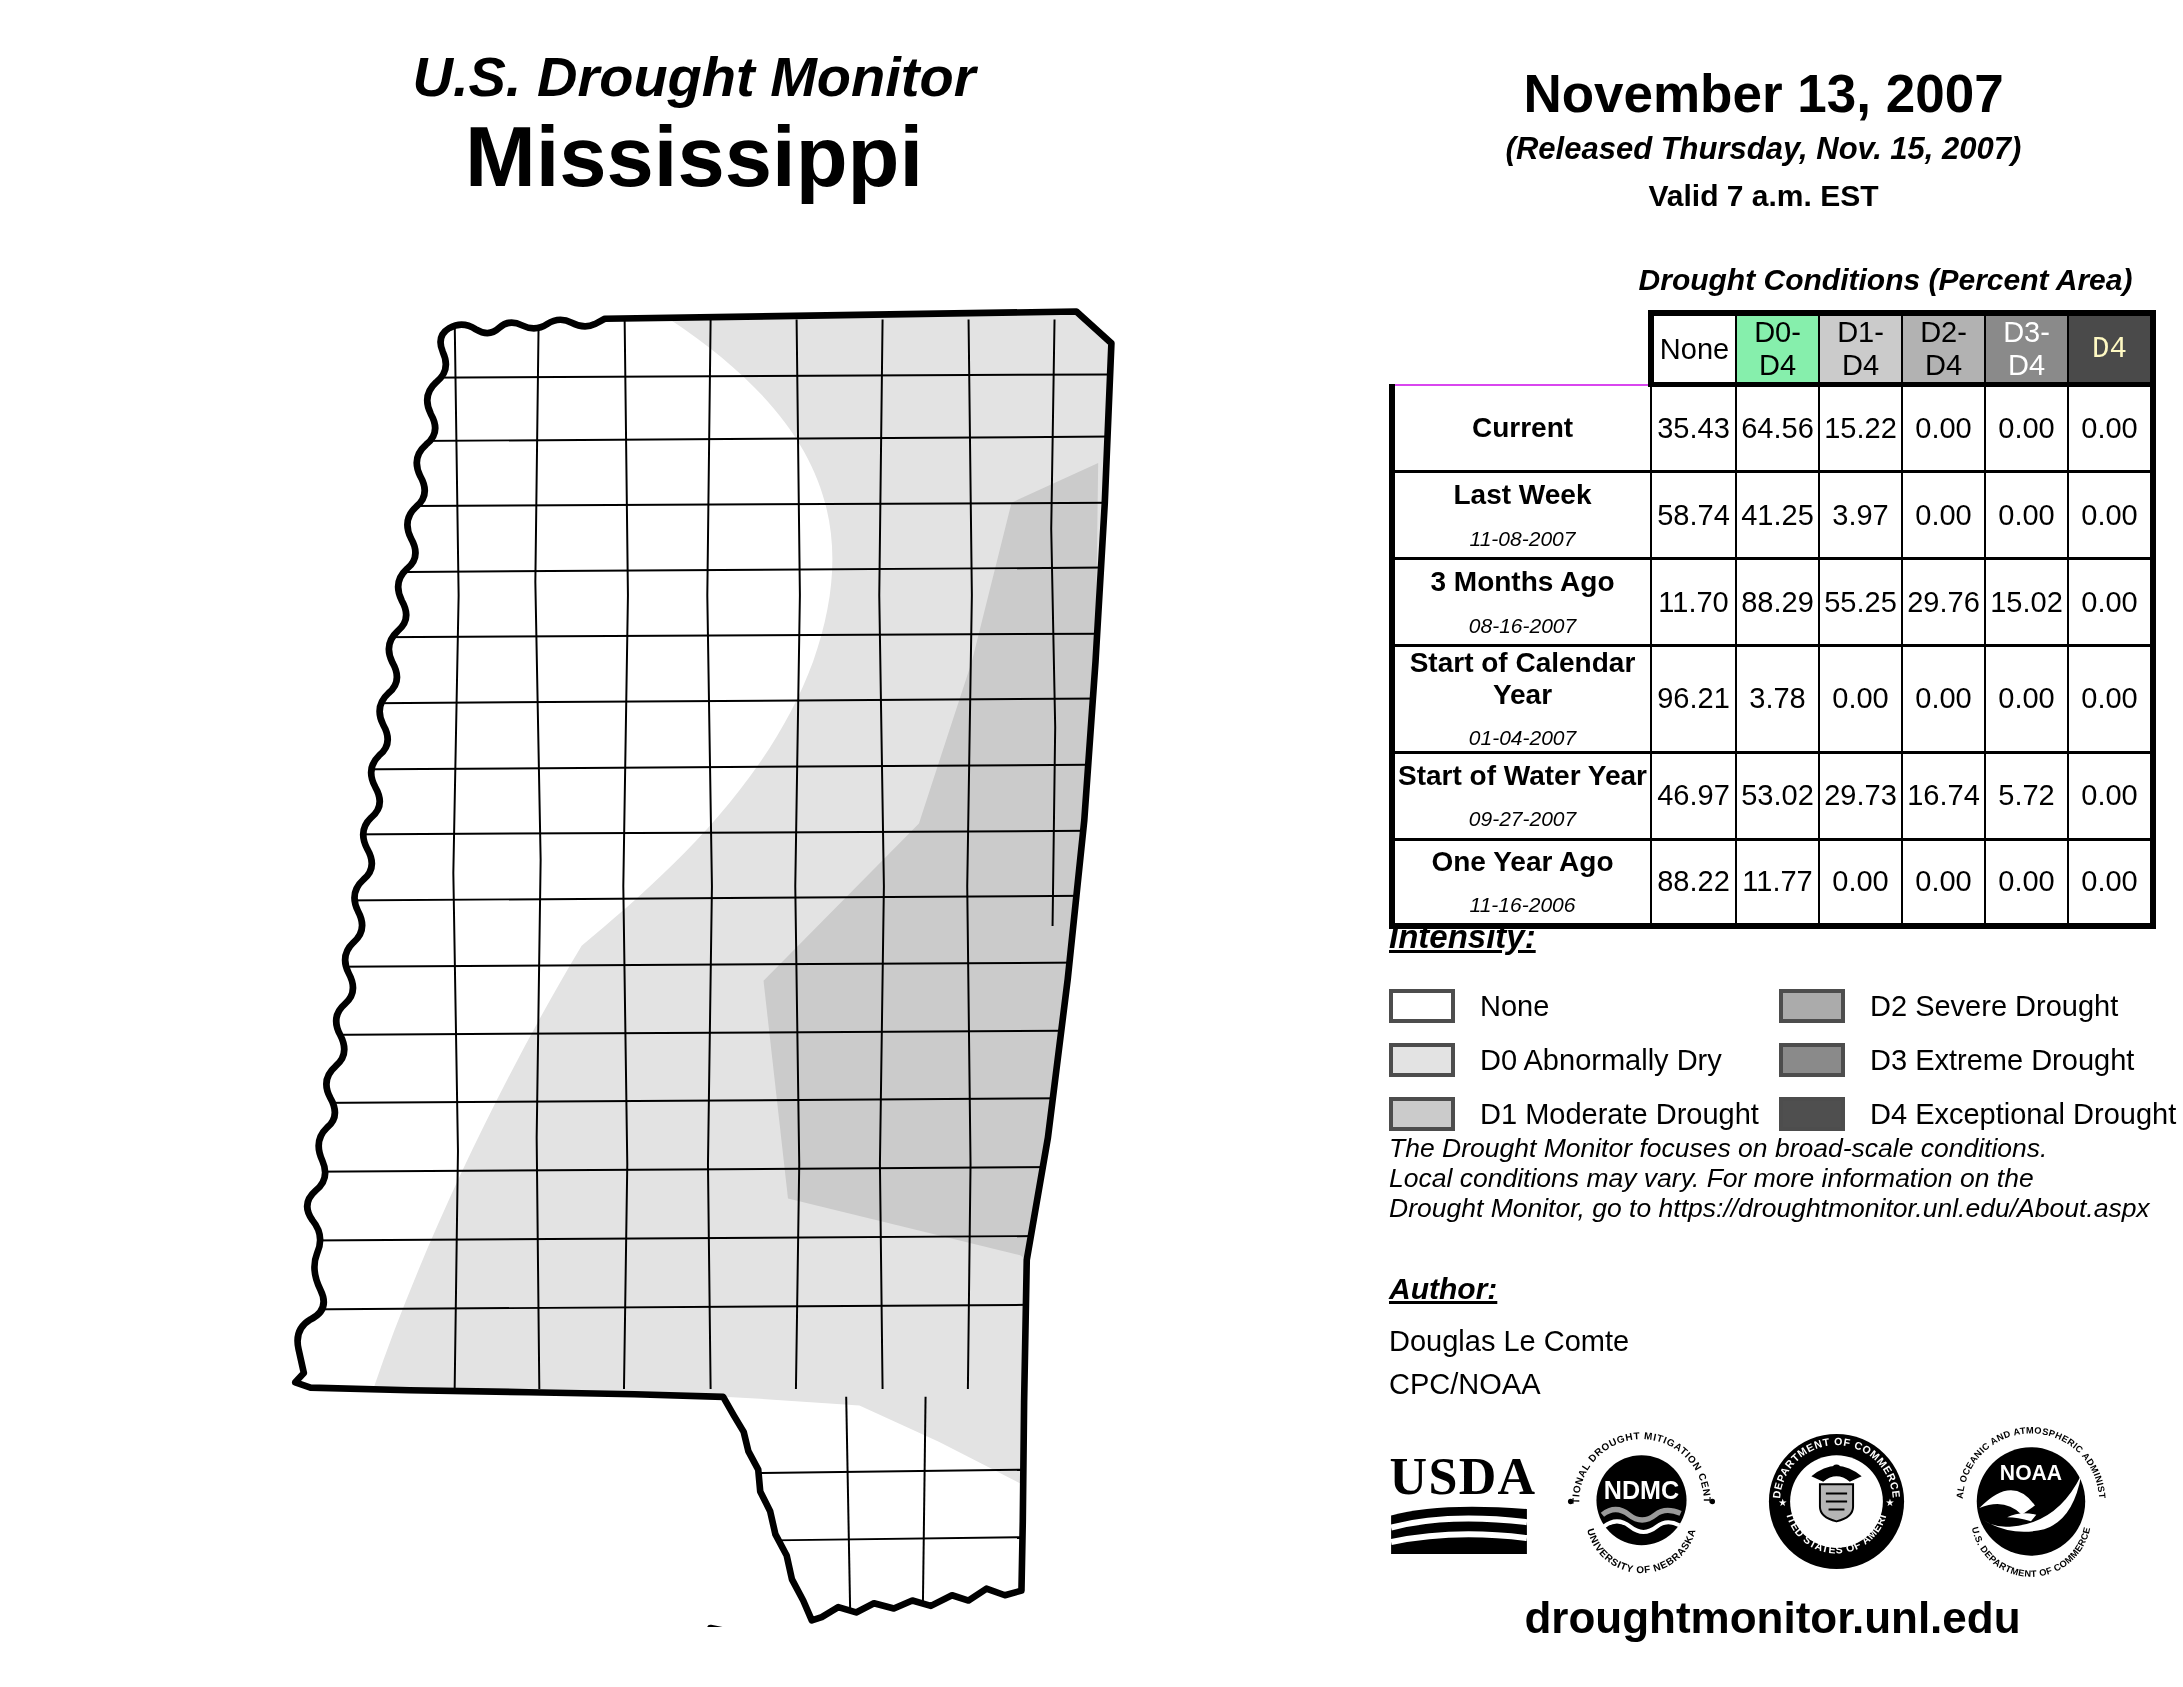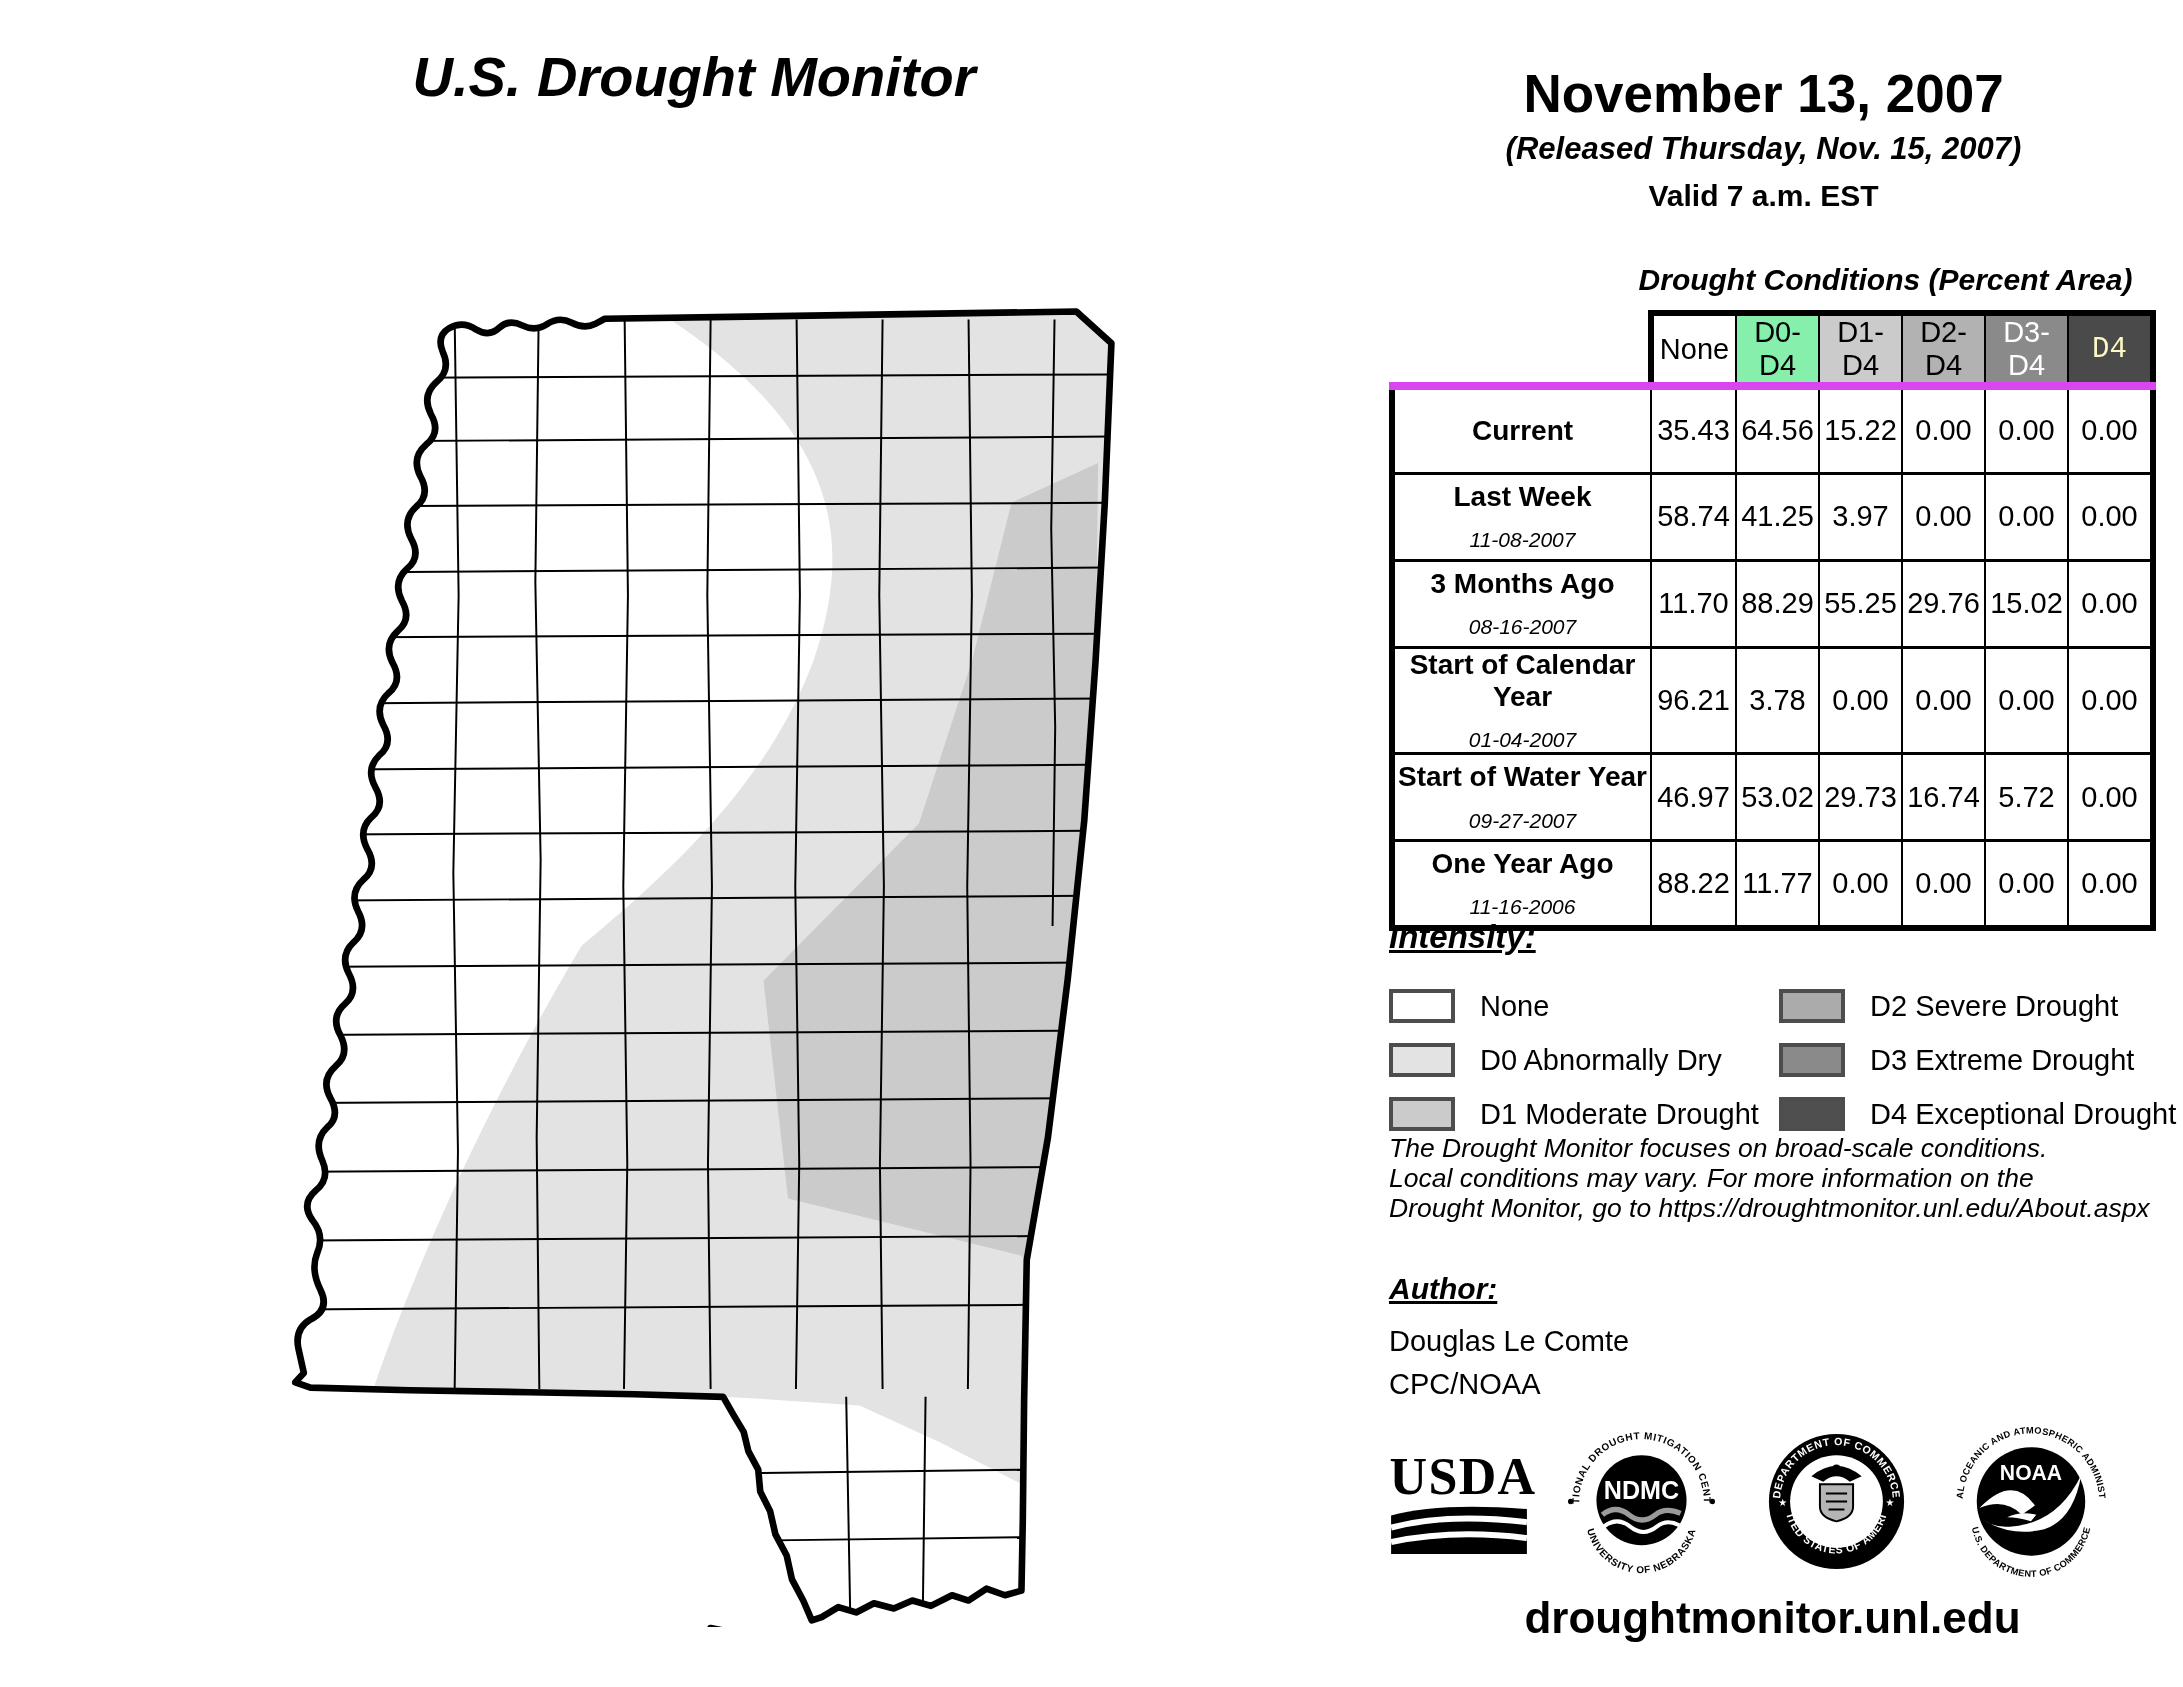--- a/index.html
+++ b/index.html
@@ -34,21 +34,21 @@
   .c-d1{background:#cbcbcb;color:#000;}
   .c-d2{background:#b2b2b2;color:#000;}
   .c-d3{background:#8a8a8a;color:#fff;}
   .c-d4{background:#4a4a4a;color:#fef9c3;font-family:Liberation Mono, monospace;}
   td.lab{border:3.3px solid #000;border-left:6px solid #000;border-right:2px solid #000;
          width:255px;font-size:28px;font-weight:bold;line-height:1.15;}
   td.v{border:3.3px solid #000;border-left:2px solid #000;border-right:2px solid #000;
        font-size:29px;}
   td.v-last{border-right:6px solid #000;}
   tr.r{height:87px;}
-  tr.r-first td{border-top:8px solid #d946ef;}
+  tr.r-first td{border-top:2px solid #d946ef;}
   tr.r-last td{border-bottom:6px solid #000;}
   .lab-date{font-size:21px;font-style:italic;font-weight:normal;margin-top:15px;}
 
   
   #legend{left:1389px;top:918px;width:794px;}
   #legend-heading{font-size:33px;font-weight:bold;font-style:italic;
                   text-decoration:underline;margin-bottom:9px;}
   .leg-col{position:absolute;top:69px;display:flex;flex-direction:column;gap:16px;}
   #leg-col1{left:0px;}
   #leg-col2{left:390px;}
@@ -76,20 +76,21 @@
   #usda-text{font-family:"Liberation Serif",serif;font-weight:bold;font-size:52px;
              letter-spacing:1.3px;line-height:0.9;}
   #footer-url{left:1389px;top:1593px;width:767px;text-align:center;
               font-size:44px;font-weight:bold;}
 </style>
 </head>
 <body>
 
 <div class="abs" id="title-block">
   <div id="title-line1">U.S. Drought Monitor</div>
+  <div id="title-line2">Mississippi</div>
 </div>
 
 <svg class="abs" style="left:284px;top:291px;" width="840" height="1336" viewBox="430 440 1270 2020">
   <defs>
     <clipPath id="ms-clip">
       <path d="M 915,482 L 1628,471 L 1681,519
                L 1671,760 L 1657,1000 L 1640,1240 L 1615,1480 L 1585,1720 L 1553,1905
                L 1549,2120 L 1547,2300 L 1545,2405
                L 1520,2412 L 1492,2402 L 1465,2420 L 1440,2412 L 1408,2428 L 1380,2420
                L 1352,2432 L 1322,2424 L 1295,2438 L 1268,2430 L 1243,2445 L 1228,2450

